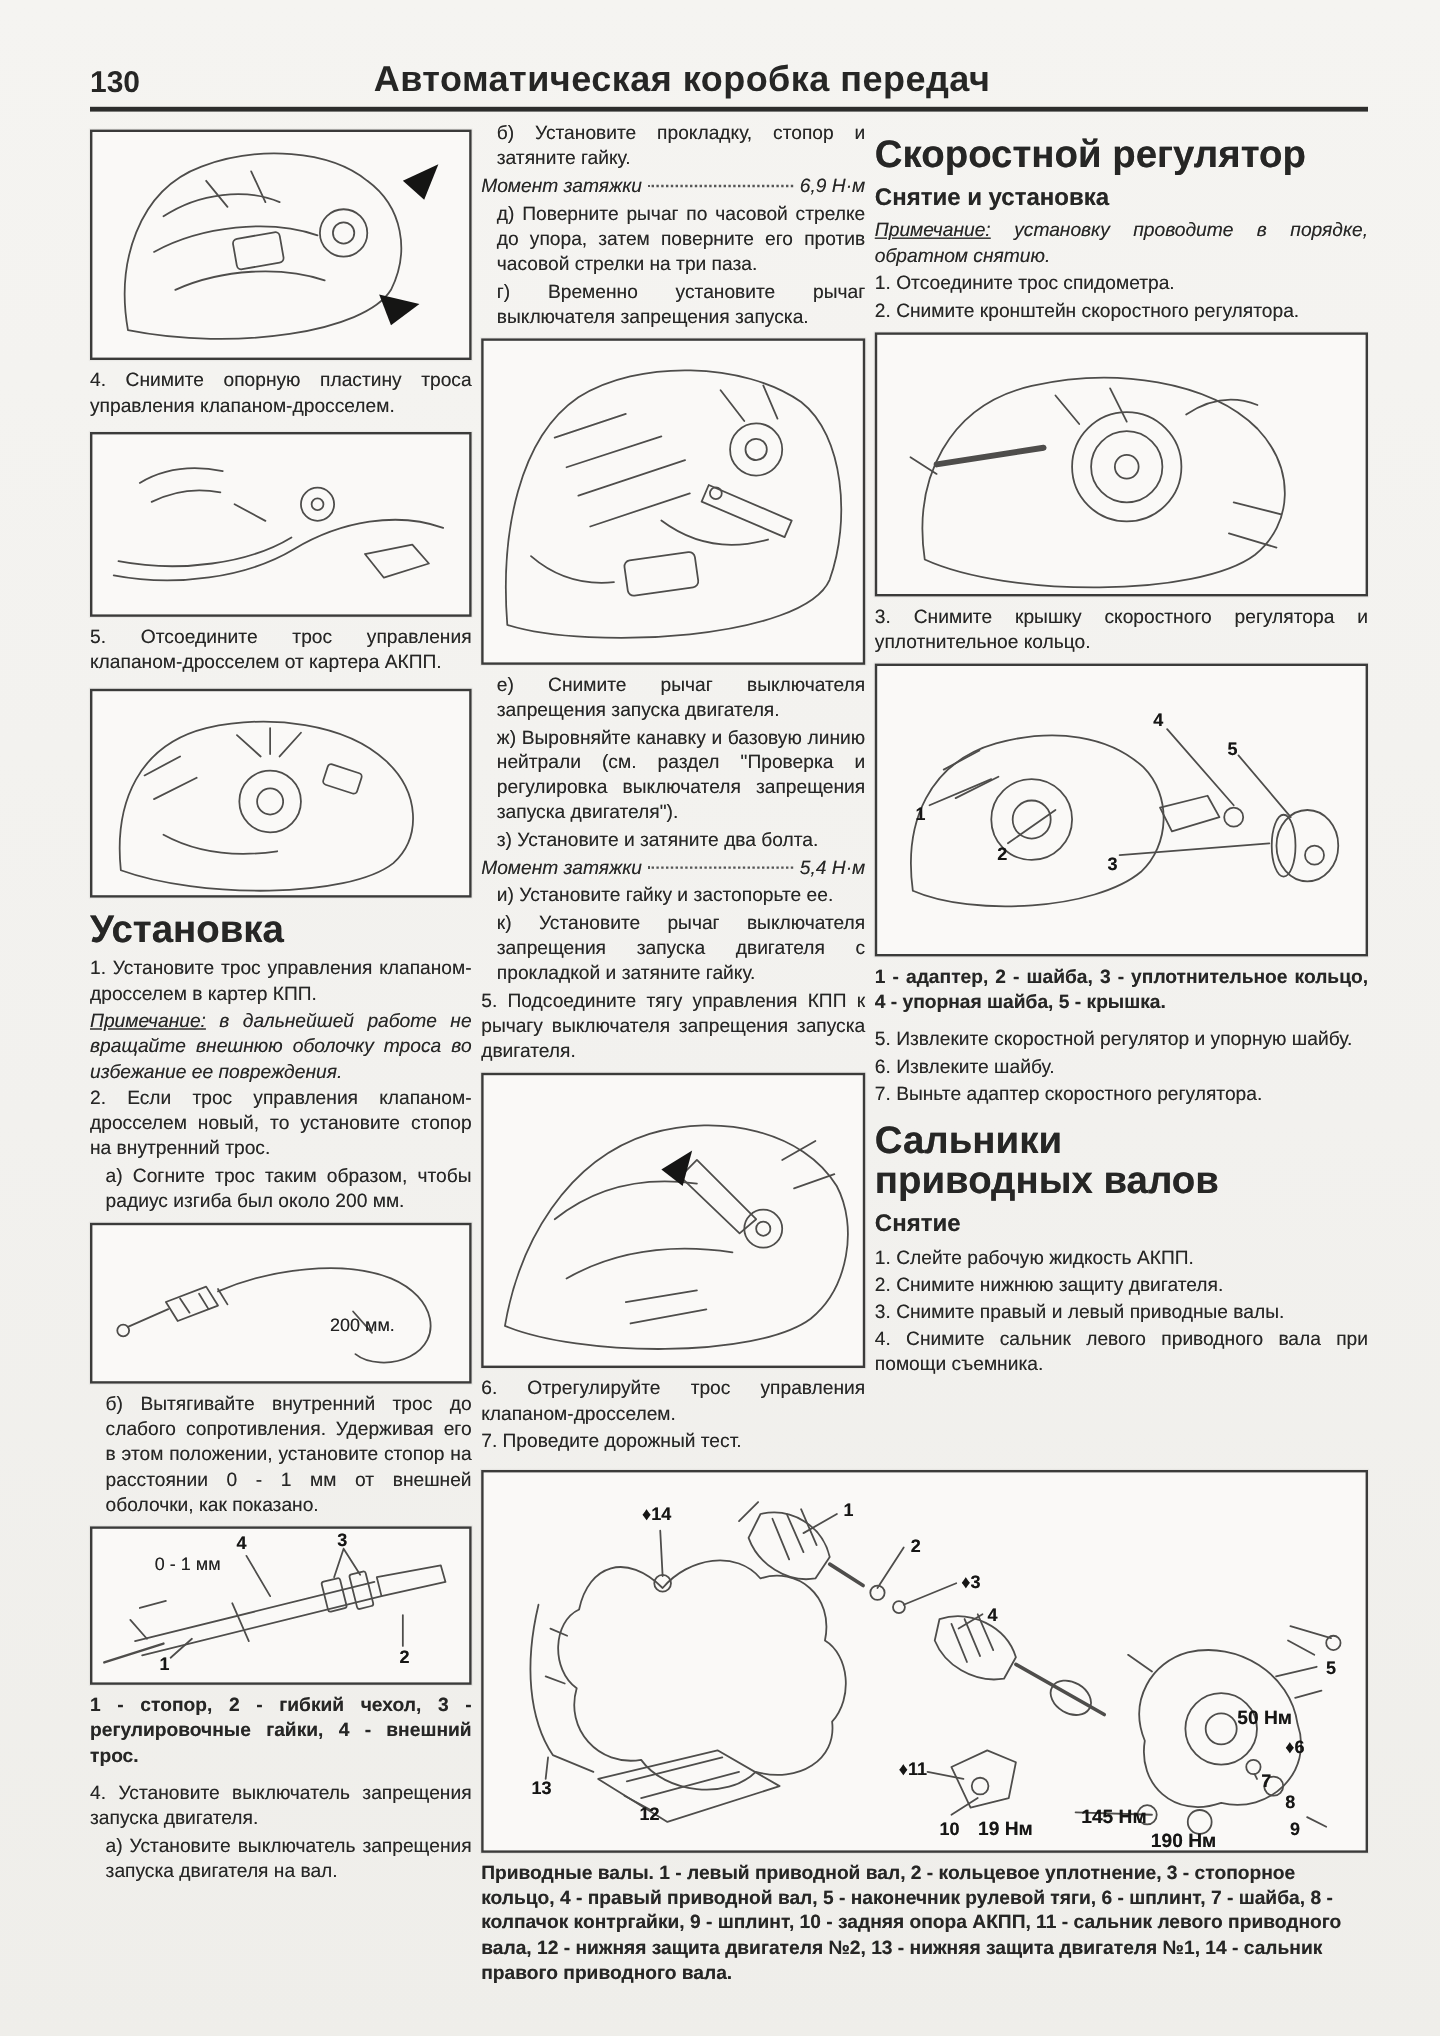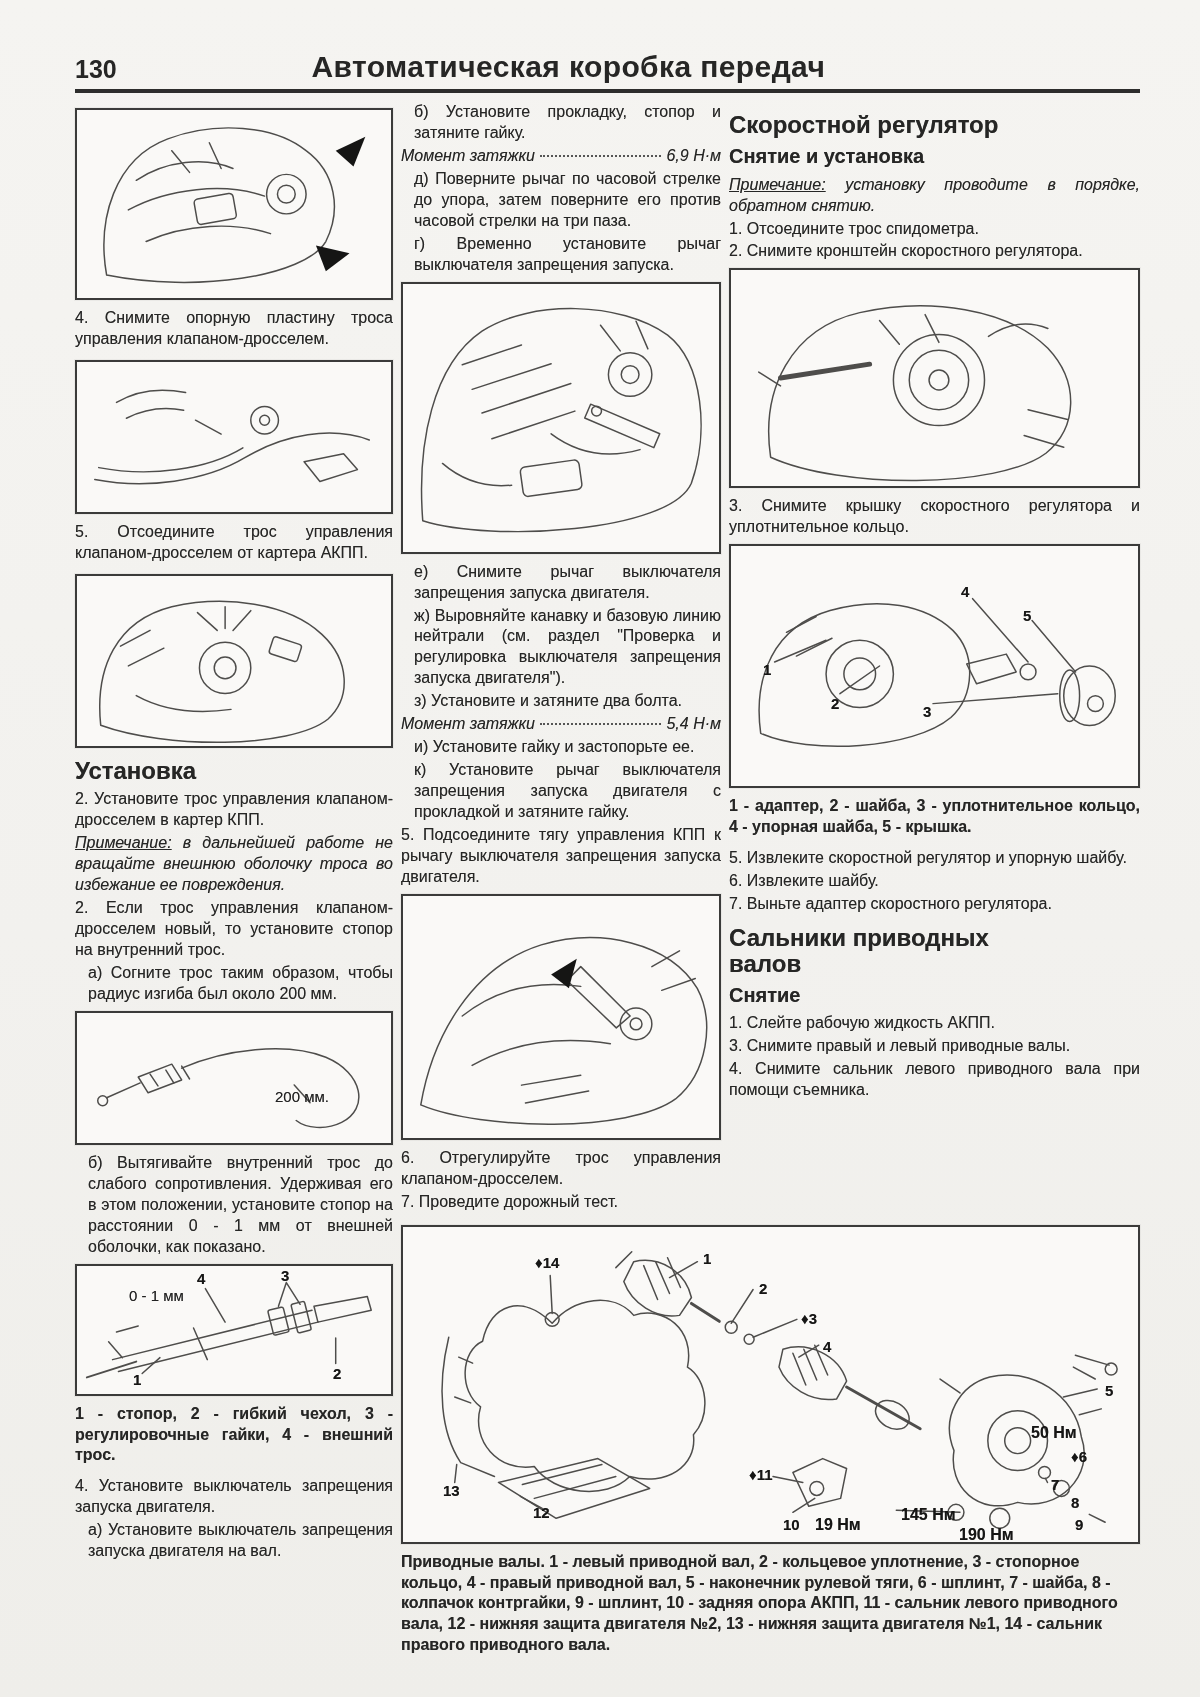--- a/index.html
+++ b/index.html
@@ -24,21 +24,21 @@
     position:absolute;left:75px;top:102px;width:1065px;
     display:grid;grid-template-columns:318px 320px 411px;column-gap:8px;
   }
   .col{font-size:16px;line-height:1.31;text-align:justify;}
   .col-left{grid-column:1;grid-row:1 / span 2;}
   .col-mid{grid-column:2;grid-row:1;}
   .col-right{grid-column:3;grid-row:1;}
   .bottom{grid-column:2 / span 2;grid-row:2;font-size:16px;line-height:1.3;}
   p{margin:0 0 2px 0;text-shadow:0 0 .4px rgba(30,30,30,.45);}
   .sub{padding-left:13px;}
-  .h1{font-size:24px;font-weight:bold;line-height:1.06;margin:10px 0 6px;text-align:left;text-shadow:0 0 .4px rgba(0,0,0,.5);}
+  .h1{font-size:32px;font-weight:bold;line-height:1.06;margin:10px 0 6px;text-align:left;text-shadow:0 0 .4px rgba(0,0,0,.5);}
   .h1.narrow{max-width:330px;}
   .h2{font-size:20px;font-weight:bold;margin:0 0 5px;text-align:left;text-shadow:0 0 .4px rgba(0,0,0,.5);}
   .note{font-style:italic;}
   .note .nlabel{text-decoration:underline;}
   .torque{font-style:italic;display:flex;align-items:baseline;margin:1px 0 2px;}
   .torque .leader{flex:1;border-bottom:2px dotted #555;margin:0 5px;transform:translateY(-4px);min-width:30px;}
   .figure{
     position:relative;border:2px solid #3b3b3a;background:#faf9f7;
     margin:6px 0 8px;box-shadow:0 0 0 1px rgba(0,0,0,.04);
   }
@@ -105,21 +105,21 @@
               <circle cx="150" cy="92" r="11"></circle>
             <path d="M150 52 l0 -22 m-8 24 l-20 -18 m36 18 l18 -20"></path>
             <rect x="196" y="64" width="30" height="18" rx="3" transform="rotate(18 211 73)"></rect>
             <path d="M60 120 q40 22 96 14"></path>
             <path d="M44 70 l30 -16 m-22 36 l36 -18"></path>
           </g>
         </svg>
       </div>
 
       <h2 class="h1">Установка</h2>
-      <p>2. Установите трос управления клапаном-дросселем в картер КПП.</p>
+      <p>1. Установите трос управления клапаном-дросселем в картер КПП.</p>
       <p class="note"><span class="nlabel">Примечание:</span><span> в дальнейшей работе не вращайте внешнюю оболочку троса во избежание ее повреждения.</span></p>
       <p>2. Если трос управления клапаном-дросселем новый, то установите стопор на внутренний трос.</p>
       <p class="sub">а) Согните трос таким образом, чтобы радиус изгиба был около 200 мм.</p>
 
       <div class="figure" style="height:130px;">
         <svg viewBox="0 0 318 130">
           <g class="lineart">
             <circle cx="26" cy="88" r="5"></circle>
             <path d="M30 85 L64 70"></path>
             <path d="M62 64 l34 -13 l10 16 l-34 13 z"></path>
@@ -273,20 +273,21 @@
       </div>
 
       <p class="caption bold-caption">1 - адаптер, 2 - шайба, 3 - уплотнительное кольцо, 4 - упорная шайба, 5 - крышка.</p>
       <p>5. Извлеките скоростной регулятор и упорную шайбу.</p>
       <p>6. Извлеките шайбу.</p>
       <p>7. Выньте адаптер скоростного регулятора.</p>
 
       <h2 class="h1 narrow">Сальники приводных валов</h2>
       <h3 class="h2">Снятие</h3>
       <p>1. Слейте рабочую жидкость АКПП.</p>
+      <p>2. Снимите нижнюю защиту двигателя.</p>
       <p>3. Снимите правый и левый приводные валы.</p>
       <p>4. Снимите сальник левого приводного вала при помощи съемника.</p>
     </div>
 
     <div class="bottom">
       <div class="figure" style="height:315px;margin-top:10px;">
         <svg viewBox="0 0 739 315">
           <g class="lineart">
 
             <path d="M150 96 C120 66 88 76 80 114 C58 124 56 164 78 180 C68 214 96 246 132 240 C152 268 204 274 228 250 C264 260 296 240 292 208 C310 188 306 152 286 140 C294 102 262 78 232 88 C212 64 172 70 150 96 Z"></path>

